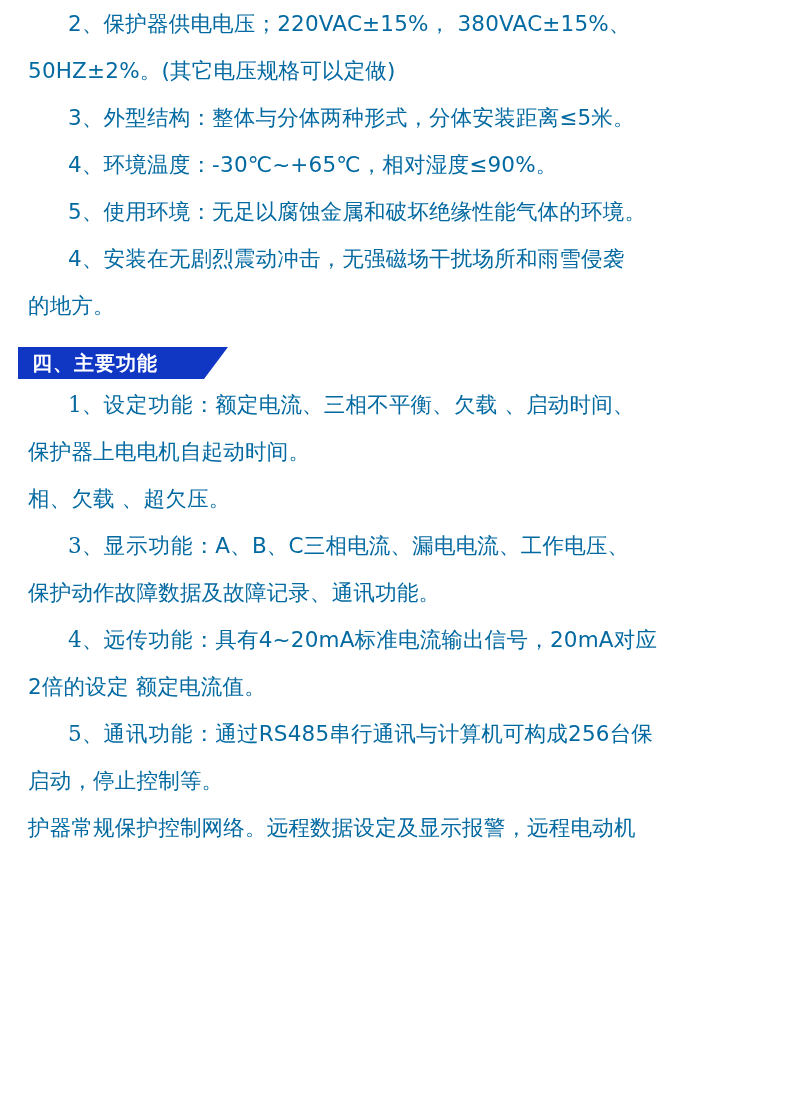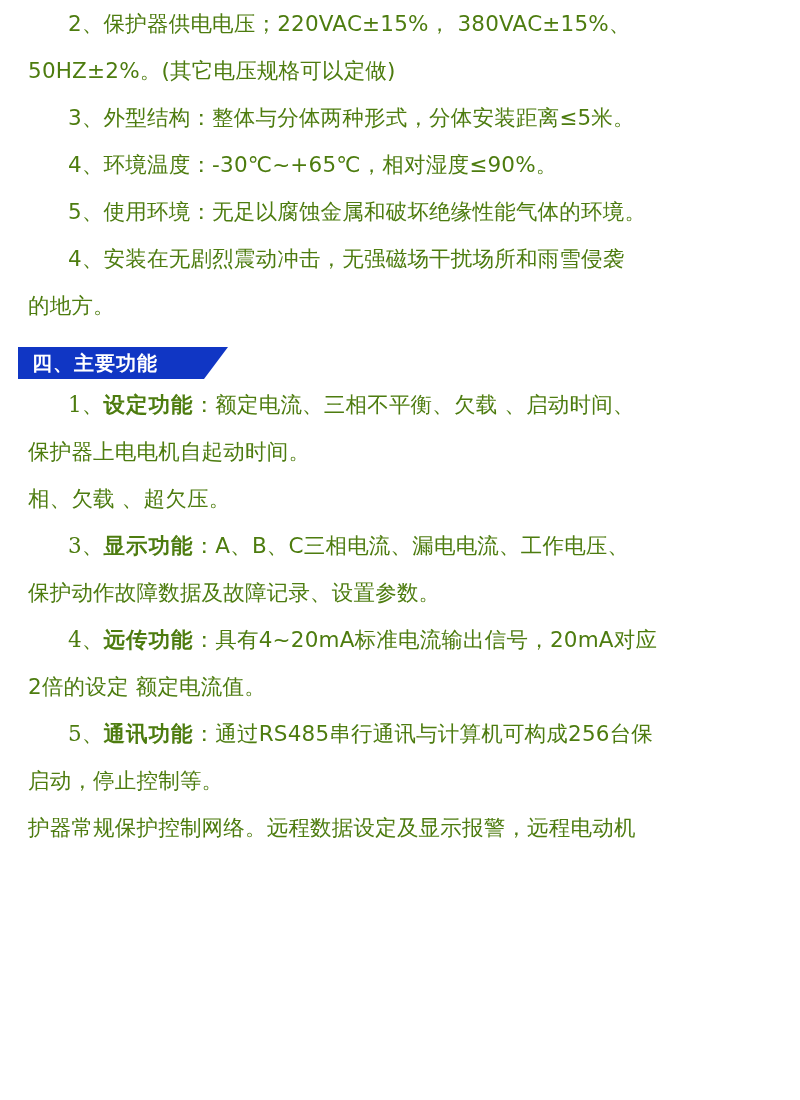--- a/index.html
+++ b/index.html
@@ -17,21 +17,21 @@
   .page {
     position: relative;
     width: 800px;
     height: 1100px;
     padding: 0;
     box-sizing: border-box;
   }
   .body-text {
     font-size: 21.5px;
     line-height: 47px;
-    color: #4d7c0f;
+    color: #0369a1;
     letter-spacing: 0.2px;
   }
   .para {
     margin: 0;
     padding: 0 40px 0 28px;
     text-indent: 40px;
   }
   .para.noindent {
     text-indent: 0;
   }
@@ -60,21 +60,21 @@
     height: 32px;
     line-height: 32px;
     color: #ffffff;
     font-size: 20px;
     font-weight: bold;
     letter-spacing: 1px;
     white-space: nowrap;
   }
 
   .fn-label {
-    font-weight: bold;
+    font-weight: normal;
     letter-spacing: 1px;
   }
   .kaiti {
     font-family: "DejaVu Serif", "Liberation Serif", serif;
   }
   .num {
     font-family: "DejaVu Serif", "Liberation Serif", serif;
   }
 </style>
 </head>
@@ -98,21 +98,21 @@
   </div>
 
   <div class="body-text">
 
     <p class="para"><span class="num">1、</span><span class="fn-label kaiti">设定功能</span><span>：</span><span>额定电流、三相不平衡、欠载 、启动时间、</span></p>
     <p class="para noindent">保护器上电电机自起动时间。</p>
 
     <p class="para noindent">相、欠载 、超欠压。</p>
 
     <p class="para"><span class="num">3、</span><span class="fn-label kaiti">显示功能</span><span>：</span><span>A、B、C三相电流、漏电电流、工作电压、</span></p>
-    <p class="para noindent">保护动作故障数据及故障记录、设置参数。</p>
+    <p class="para noindent">保护动作故障数据及故障记录、通讯功能。</p>
 
     <p class="para"><span class="num">4、</span><span class="fn-label kaiti">远传功能</span><span>：</span><span>具有4~20mA标准电流输出信号，20mA对应</span></p>
     <p class="para noindent">2倍的设定 额定电流值。</p>
 
     <p class="para"><span class="num">5、</span><span class="fn-label kaiti">通讯功能</span><span>：</span><span>通过RS485串行通讯与计算机可构成256台保</span></p>
     <p class="para noindent">启动，停止控制等。</p>
     <p class="para noindent">护器常规保护控制网络。远程数据设定及显示报警，远程电动机</p>
 
   </div>
 

